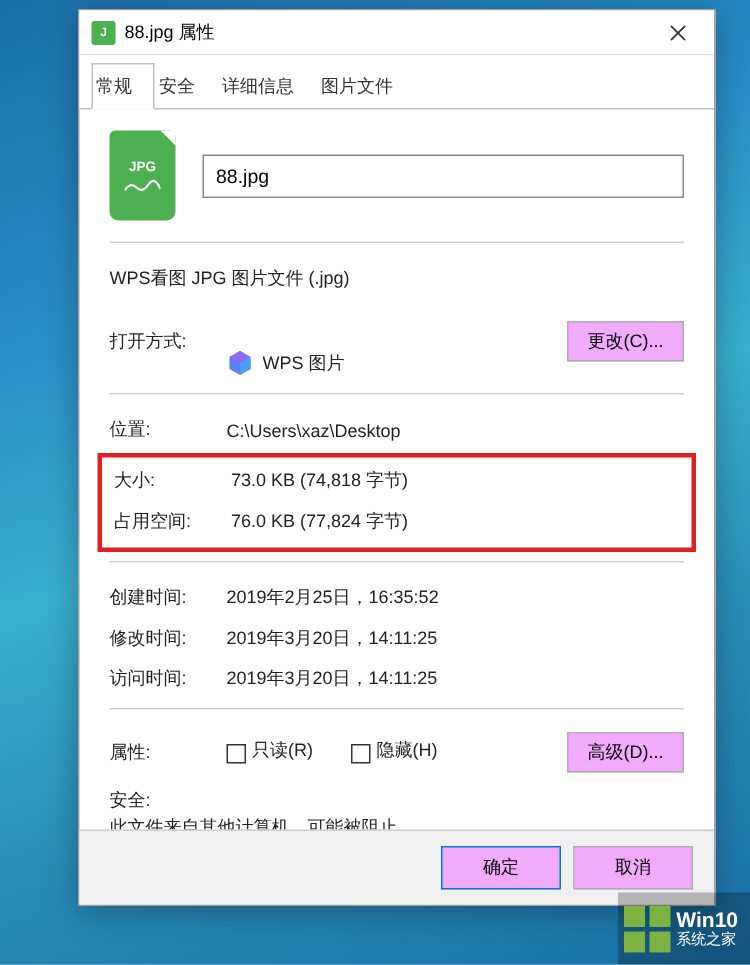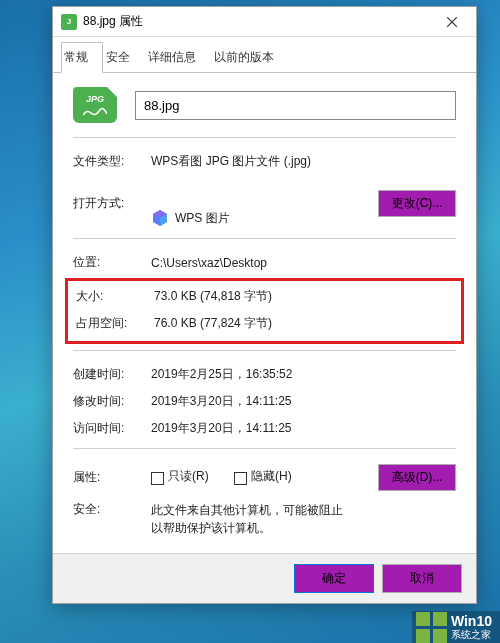--- a/index.html
+++ b/index.html
@@ -79,29 +79,28 @@
     .content {
       padding: 14px 20px 10px 20px;
     }
     .filehead {
       display: flex;
       align-items: center;
       gap: 18px;
       margin-bottom: 14px;
     }
     .bigicon {
-      width: 44px; height: 36px;
+      width: 44px; height: 60px;
       background: #4caf50;
       border-radius: 4px 4px 6px 6px;
       position: relative;
       display: flex;
       flex-direction: column;
       justify-content: center;
       align-items: center;
-      font-style: italic;
     }
     .bigicon::before {
       content: "";
       position: absolute;
       top: 0; right: 0;
       width: 0; height: 0;
       border-left: 10px solid transparent;
       border-top: 10px solid #fff;
     }
     .bigicon .ext {
@@ -143,21 +142,21 @@
       display: flex;
       align-items: center;
       gap: 6px;
       margin-top: 29px;
     }
     .wpsicon {
       width: 18px; height: 18px;
       display: inline-block;
     }
     .btn {
-      background: #a21caf;
+      background: #f0abfc;
       border: 1px solid #adadad;
       padding: 4px 10px;
       font-size: 12px;
       min-width: 78px;
       text-align: center;
       cursor: pointer;
       font-family: inherit;
     }
     .highlight-box {
       border: 3px solid #e02020;
@@ -193,21 +192,21 @@
       min-width: 80px;
       padding: 5px 24px;
     }
     .dialog-buttons .btn.primary {
       border-color: #0078d7;
     }
     .watermark {
       position: absolute;
       right: 0;
       bottom: 0;
-      height: 32px;
+      height: 48px;
       display: flex;
       align-items: center;
       background: rgba(0,0,0,0.25);
       padding: 0 8px 0 4px;
       gap: 4px;
     }
     .winlogo {
       display: grid;
       grid-template-columns: 14px 14px;
       grid-template-rows: 14px 14px;
@@ -231,38 +230,37 @@
       <svg width="10" height="10" viewBox="0 0 10 10">
           <path d="M0 0 L10 10 M10 0 L0 10" stroke="#333" stroke-width="1.2"></path>
         </svg>
     </div>
   </div>
 
   <div class="tabs">
     <div class="tab active">常规</div>
     <div class="tab">安全</div>
     <div class="tab">详细信息</div>
-    <div class="tab">以前的版本</div>
+    <div class="tab">图片文件</div>
   </div>
 
   <div class="content">
     <div class="filehead">
       <div class="bigicon">
         <span class="ext">JPG</span>
         <svg class="wave" viewBox="0 0 24 10">
           <path d="M0 8 Q4 2 8 6 T16 4 T24 7" stroke="#fff" stroke-width="1.5" fill="none"></path>
         </svg>
       </div>
       <div class="fname">88.jpg</div>
     </div>
 
     <hr class="sep">
 
     <div class="row">
-      <span class="label">文件类型:</span>
       <span class="value">WPS看图 JPG 图片文件 (.jpg)</span>
     </div>
 
     <div class="row">
       <span class="label">打开方式:</span>
       <span class="value openwith">
         <svg class="wpsicon" viewBox="0 0 18 18">
           <polygon points="9,1 16,5 16,13 9,17 2,13 2,5" fill="#5b7ff5"></polygon>
           <polygon points="9,1 16,5 9,9 2,5" fill="#8a6bf0"></polygon>
           <polygon points="9,9 16,5 16,13 9,17" fill="#4a9ff5"></polygon>
@@ -315,21 +313,21 @@
           <span>只读(R)</span>
         </span>
         <span class="checkbox-wrap">
           <span class="chk"></span>
           <span>隐藏(H)</span>
         </span>
       </span>
       <button class="btn">高级(D)...</button>
     </div>
 
-    <div class="row" style="align-items:flex-start;">
+    <div class="row" style="align-items:flex-start;flex-direction:column;">
       <span class="label">安全:</span>
       <span class="value sec-text">
         <span>此文件来自其他计算机，可能被阻止</span><br>
         <span>以帮助保护该计算机。</span>
       </span>
     </div>
   </div>
 
   <div class="dialog-buttons">
     <button class="btn primary">确定</button>

